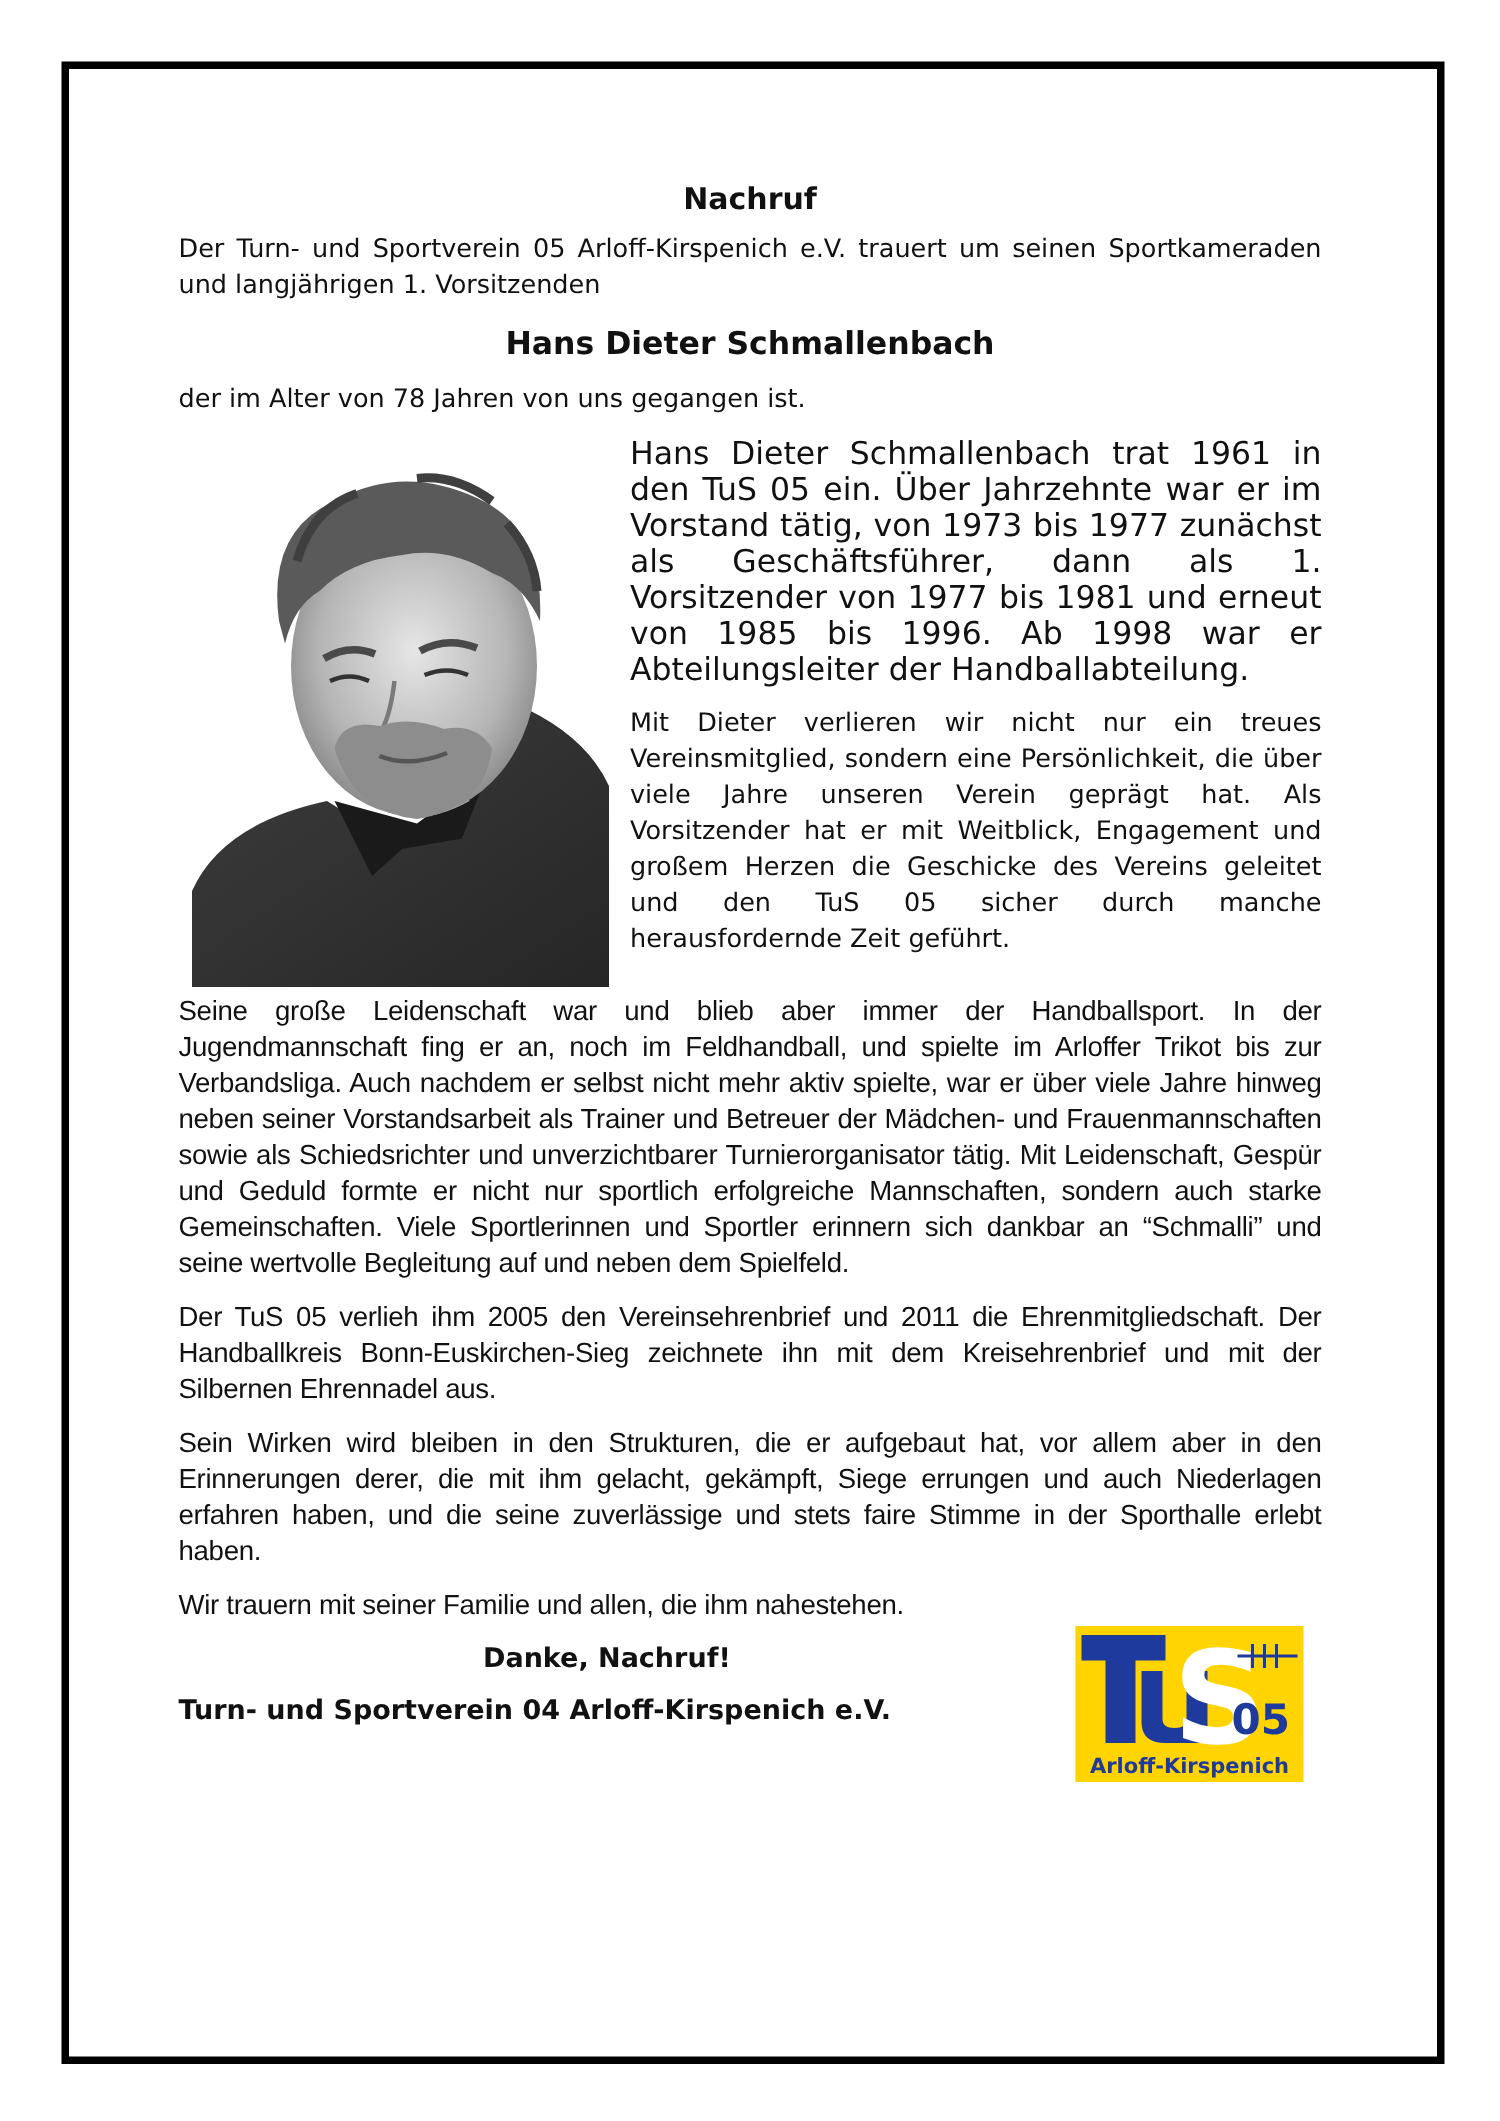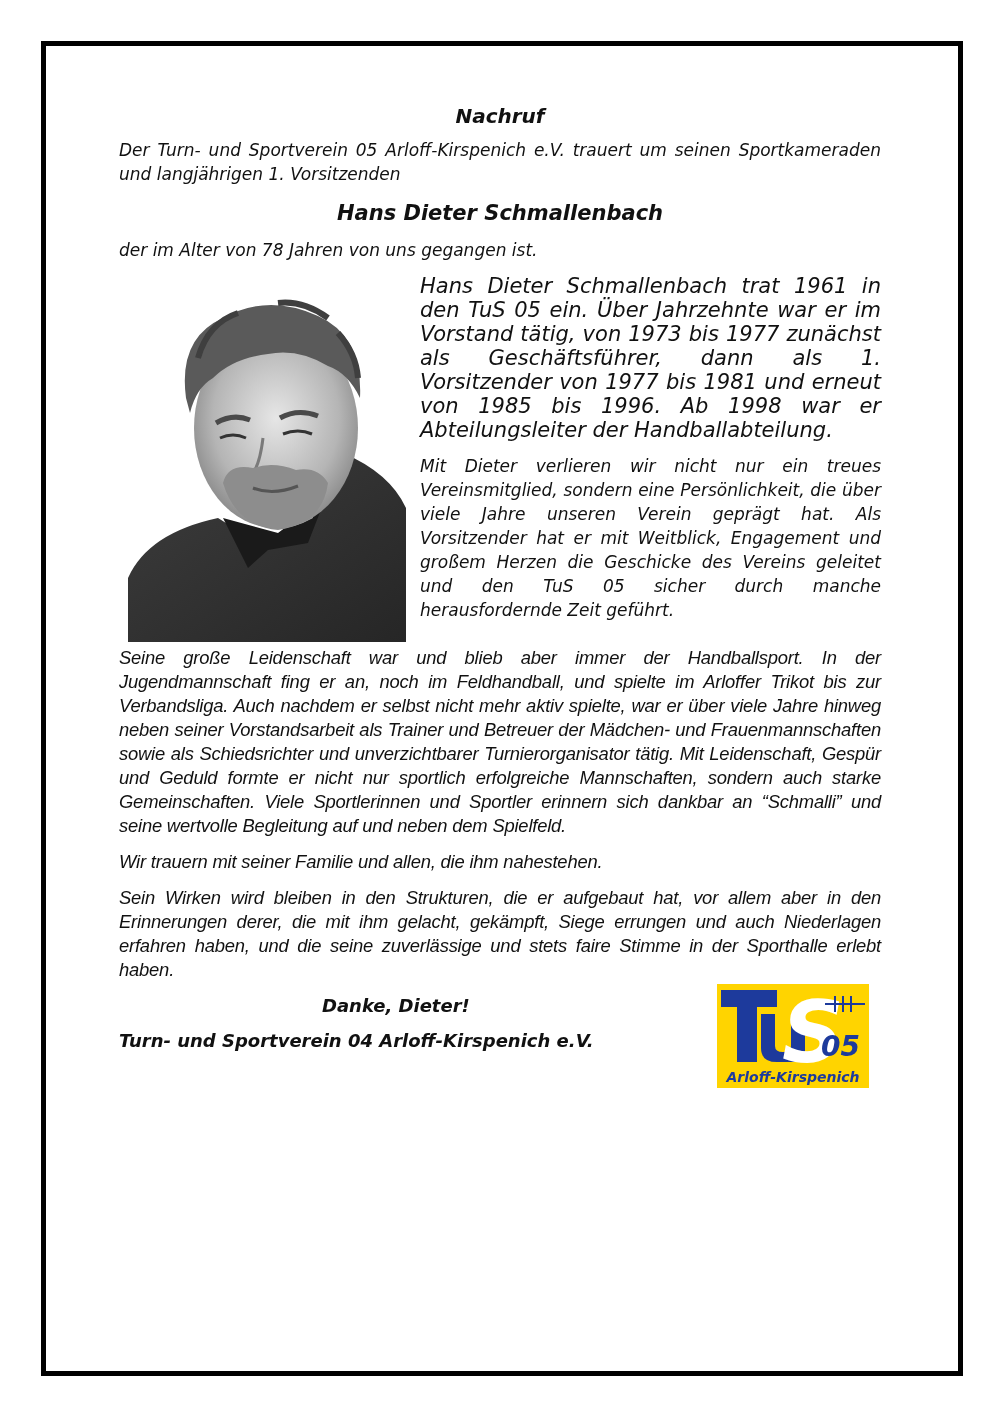--- a/index.html
+++ b/index.html
@@ -1,18 +1,18 @@
 <!DOCTYPE html>
 <html><head>
 <meta charset="utf-8">
 <style>
   html, body { margin: 0; padding: 0; background: #ffffff; }
   body { width: 1000px; height: 1414px; position: relative; overflow: hidden; font-family: "DejaVu Sans", sans-serif; color: #111; }
   .frame { position: absolute; left: 41px; top: 41px; width: 912px; height: 1325px; border: 5px solid #000; box-sizing: content-box; }
-  .content { position: absolute; left: 119px; top: 102px; width: 762px; font-size: 17px; line-height: 24px; font-style: italic; }
+  .content { position: absolute; left: 119px; top: 118px; width: 762px; font-size: 17px; line-height: 24px; }
   .title { text-align: center; font-weight: bold; font-size: 20px; line-height: 28px; margin: 0 0 8px 0; }
   .name { text-align: center; font-weight: bold; font-size: 21px; line-height: 30px; margin: 12px 0 10px 0; }
   p { margin: 0 0 12px 0; text-align: justify; }
   .narrow { font-family: "Liberation Sans", sans-serif; font-size: 18.4px; letter-spacing: -0.2px; }
   .photo { float: left; width: 278px; height: 364px; margin: 4px 14px 4px 9px; position: relative; overflow: hidden; background: #fff; }
   .sig-row { position: relative; height: 120px; margin-top: 10px; }
   .danke { position: absolute; left: 203px; top: 0; font-weight: bold; font-size: 18px; }
   .club { position: absolute; left: 0; top: 35px; font-weight: bold; font-size: 18px; }
   .logo { position: absolute; left: 598px; top: -10px; width: 152px; height: 104px; background: #ffd400; overflow: hidden; }
   .logo svg { display: block; }
@@ -61,25 +61,26 @@
       <path d="M135 160 Q132 185 125 195 Q140 202 155 195" stroke="#7a7a7a" stroke-width="3" fill="none"></path>
 
       <path d="M95 205 Q100 185 125 190 Q145 183 168 192 Q190 188 200 205 Q195 245 150 252 Q108 248 95 205 Z" fill="#8d8d8d"></path>
       <path d="M125 210 Q145 218 170 208" stroke="#555" stroke-width="3" fill="none"></path>
     </svg>
   </div>
 
   <p class="narrow" style="font-family:'DejaVu Sans',sans-serif;font-size:21px;letter-spacing:0">Hans Dieter Schmallenbach trat 1961 in den TuS 05 ein. Über Jahrzehnte war er im Vorstand tätig, von 1973 bis 1977 zunächst als Geschäftsführer, dann als 1. Vorsitzender von 1977 bis 1981 und erneut von 1985 bis 1996. Ab 1998 war er Abteilungsleiter der Handballabteilung.</p>
   <p>Mit Dieter verlieren wir nicht nur ein treues Vereinsmitglied, sondern eine Persönlichkeit, die über viele Jahre unseren Verein geprägt hat. Als Vorsitzender hat er mit Weitblick, Engagement und großem Herzen die Geschicke des Vereins geleitet und den TuS 05 sicher durch manche herausfordernde Zeit geführt.</p>
   <p class="narrow" style="clear:both">Seine große Leidenschaft war und blieb aber immer der Handballsport. In der Jugendmannschaft fing er an, noch im Feldhandball, und spielte im Arloffer Trikot bis zur Verbandsliga. Auch nachdem er selbst nicht mehr aktiv spielte, war er über viele Jahre hinweg neben seiner Vorstandsarbeit als Trainer und Betreuer der Mädchen- und Frauenmannschaften sowie als Schiedsrichter und unverzichtbarer Turnierorganisator tätig. Mit Leidenschaft, Gespür und Geduld formte er nicht nur sportlich erfolgreiche Mannschaften, sondern auch starke Gemeinschaften. Viele Sportlerinnen und Sportler erinnern sich dankbar an “Schmalli” und seine wertvolle Begleitung auf und neben dem Spielfeld.</p>
+  <p class="narrow">Der TuS 05 verlieh ihm 2005 den Vereinsehrenbrief und 2011 die Ehrenmitgliedschaft. Der Handballkreis Bonn-Euskirchen-Sieg zeichnete ihn mit dem Kreisehrenbrief und mit der Silbernen Ehrennadel aus.</p>
+  <p class="narrow">Sein Wirken wird bleiben in den Strukturen, die er aufgebaut hat, vor allem aber in den Erinnerungen derer, die mit ihm gelacht, gekämpft, Siege errungen und auch Niederlagen erfahren haben, und die seine zuverlässige und stets faire Stimme in der Sporthalle erlebt haben.</p>
   <p class="narrow">Wir trauern mit seiner Familie und allen, die ihm nahestehen.</p>
-  <p class="narrow">Sein Wirken wird bleiben in den Strukturen, die er aufgebaut hat, vor allem aber in den Erinnerungen derer, die mit ihm gelacht, gekämpft, Siege errungen und auch Niederlagen erfahren haben, und die seine zuverlässige und stets faire Stimme in der Sporthalle erlebt haben.</p>
 
   <div class="sig-row">
-    <div class="danke">Danke, Dieter!</div>
+    <div class="danke">Danke, Nachruf!</div>
     <div class="club">Turn- und Sportverein 04 Arloff-Kirspenich e.V.</div>
     <div class="logo">
       <svg width="152" height="104" viewBox="0 0 152 104">
         <rect width="152" height="104" fill="#ffd400"></rect>
 
         <rect x="4" y="6" width="56" height="17" fill="#1d3a9c"></rect>
         <rect x="20" y="6" width="20" height="72" fill="#1d3a9c"></rect>
 
         <path d="M44 30 L58 30 L58 62 Q58 68 66 68 Q74 68 74 62 L74 30 L88 30 L88 78 L60 78 Q44 78 44 64 Z" fill="#1d3a9c"></path>
 

